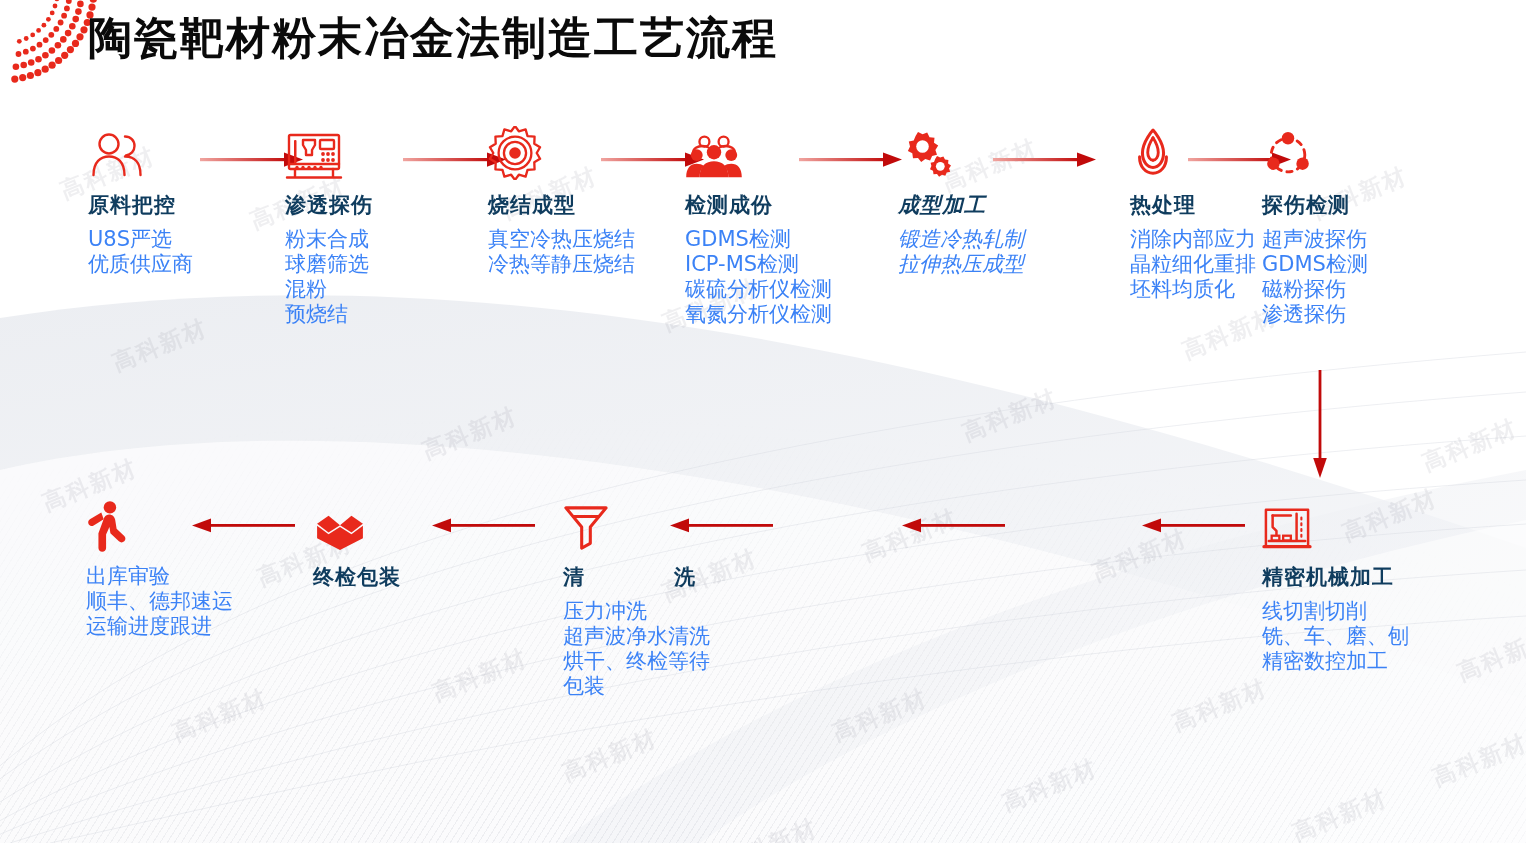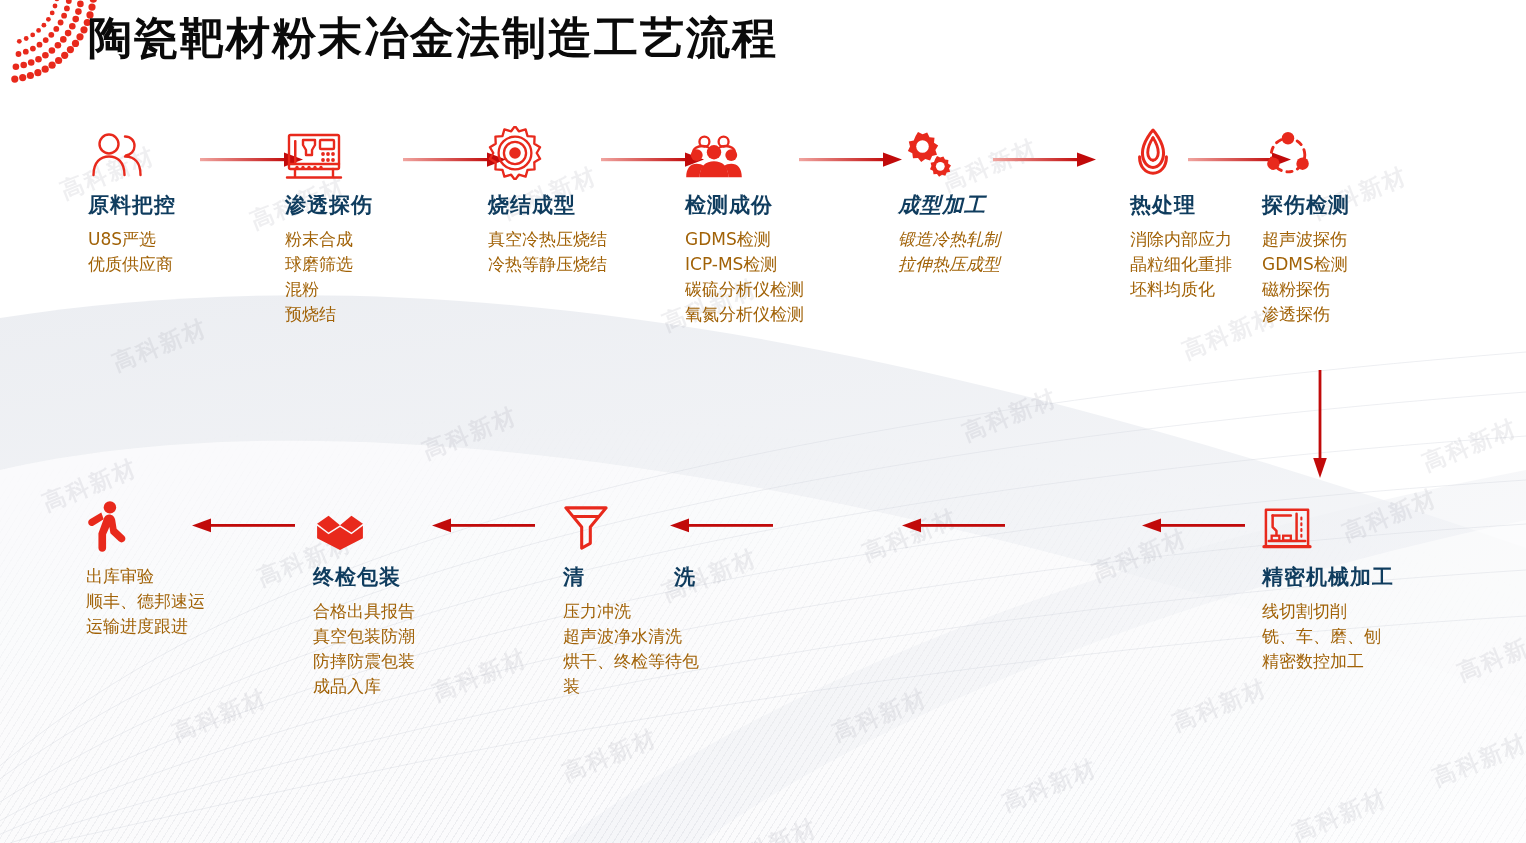--- a/index.html
+++ b/index.html
@@ -96,22 +96,22 @@
     font-weight: bold;
     color: #0f3c5e;
     letter-spacing: 1px;
     line-height: 26px;
     white-space: nowrap;
     font-family: "DejaVu Sans", "Liberation Sans", sans-serif;
   }
   .step-title.spaced { letter-spacing: 16px; }
   .step-lines {
     margin-top: 9px;
-    font-size: 17px;
-    color: #a16207;
+    font-size: 21px;
+    color: #3b82f6;
     line-height: 25px;
     font-family: "DejaVu Sans", "Liberation Sans", sans-serif;
   }
   .step-lines div { white-space: nowrap; }
   .step-lines div.wrapline { white-space: normal; width: 150px; }
 
   
   .arrow { position: absolute; }
 
   .vert-arrow { position: absolute; }
@@ -492,26 +492,20 @@
         <svg width="54" height="42" viewBox="0 0 56 44">
           <g fill="#e8291c">
             <path d="M28,16 L16,6 L4,14.5 L16,23.5 Z"></path>
             <path d="M28,16 L40,6 L52,14.5 L40,23.5 Z"></path>
             <path d="M4,16.5 L16,25.5 L28,17.8 L28,42 L4,29.5 Z"></path>
             <path d="M52,16.5 L40,25.5 L28,17.8 L28,42 L52,29.5 Z"></path>
           </g>
         </svg>
       </div>
     <div class="step-title">终检包装</div>
-    <div class="step-lines">
-        <div>合格出具报告</div>
-        <div>真空包装防潮</div>
-        <div>防摔防震包装</div>
-        <div>成品入库</div>
-      </div>
   </div>
 
   <div class="step" style="left:563px; top:500px;">
     <div class="step-icon">
         <svg width="46" height="48" viewBox="0 0 48 50">
           <path d="M3,4 L45,4 L28.5,24 L28.5,41 L19.5,46 L19.5,24 Z" stroke="#e8291c" fill="none" stroke-width="3.2" stroke-linejoin="round"></path>
           <path d="M11,13 L37,13" stroke="#e8291c" fill="none" stroke-width="3" stroke-linecap="round"></path>
         </svg>
       </div>
     <div class="step-title spaced">清　　洗</div>

